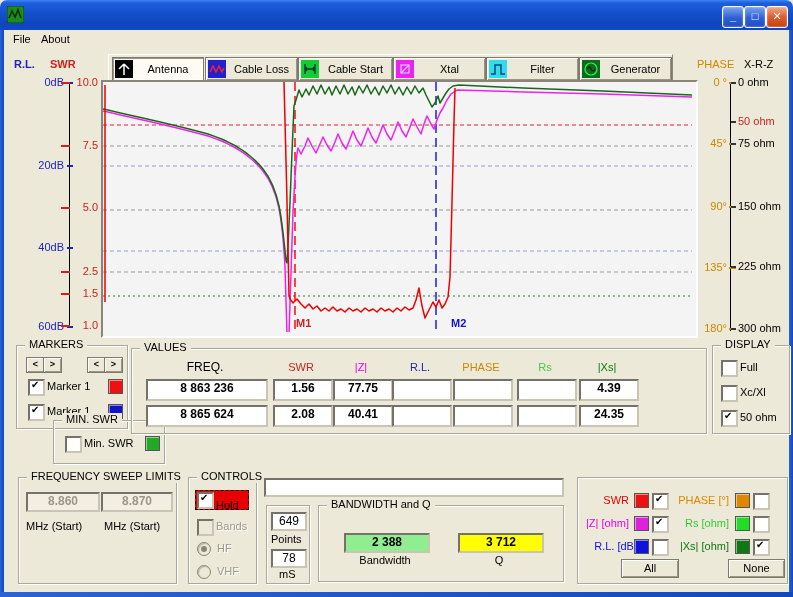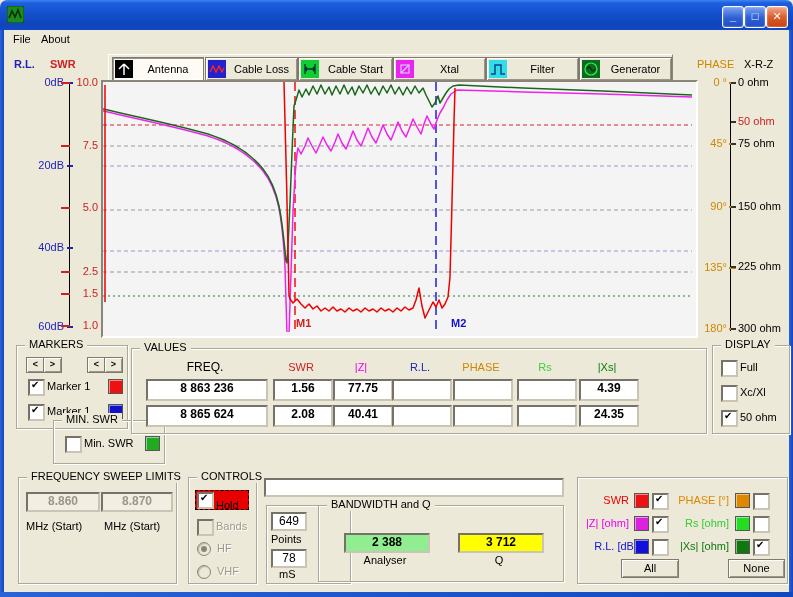--- a/index.html
+++ b/index.html
@@ -256,31 +256,31 @@
   <span class="cb dis" style="left:8px;top:41px;"></span>
   <span class="lab dis-text" style="left:27px;top:42px;">Bands</span>
   <span class="radio dis on" style="left:8px;top:64px;"></span>
   <span class="lab dis-text" style="left:28px;top:64px;">HF</span>
   <span class="radio dis" style="left:8px;top:87px;"></span>
   <span class="lab dis-text" style="left:28px;top:87px;">VHF</span>
 </div>
 
 <div class="field" style="left:264px;top:478px;width:296px;height:15px;text-align:left;"></div>
 
-<div class="gbox" style="left:266px;top:505px;width:42px;height:77px;padding-left:41px;">
+<div class="gbox" style="left:266px;top:505px;width:42px;height:77px;">
   <div class="field" style="left:4px;top:6px;width:32px;height:15px;font-weight:normal;">649</div>
   <span class="lab" style="left:4px;top:27px;">Points</span>
   <div class="field" style="left:4px;top:43px;width:32px;height:15px;font-weight:normal;">78</div>
   <span class="lab" style="left:12px;top:62px;">mS</span>
 </div>
 
 <div class="gbox" style="left:318px;top:505px;width:244px;height:75px;">
   <span class="legend">BANDWIDTH and Q</span>
   <div class="field" style="left:25px;top:27px;width:82px;height:16px;background:#90ee90;">2 388</div>
-  <span class="lab" style="left:10px;top:48px;width:112px;text-align:center;">Analyser</span>
+  <span class="lab" style="left:10px;top:48px;width:112px;text-align:center;">Bandwidth</span>
   <div class="field" style="left:139px;top:27px;width:82px;height:16px;background:#ffff00;">3 712</div>
   <span class="lab" style="left:139px;top:48px;width:82px;text-align:center;">Q</span>
 </div>
 
 <div class="gbox" style="left:577px;top:477px;width:209px;height:105px;">
   <span class="lab" style="left:1px;top:16px;width:50px;text-align:right;color:#ee0000;">SWR</span>
   <span class="swatch" style="left:56px;top:15px;background:#ee1111;"></span>
   <span class="cb on" style="left:74px;top:15px;"></span>
   <span class="lab" style="left:89px;top:16px;width:62px;text-align:right;color:#dd8800;">PHASE [°]</span>
   <span class="swatch" style="left:157px;top:15px;background:#dd8800;"></span>

